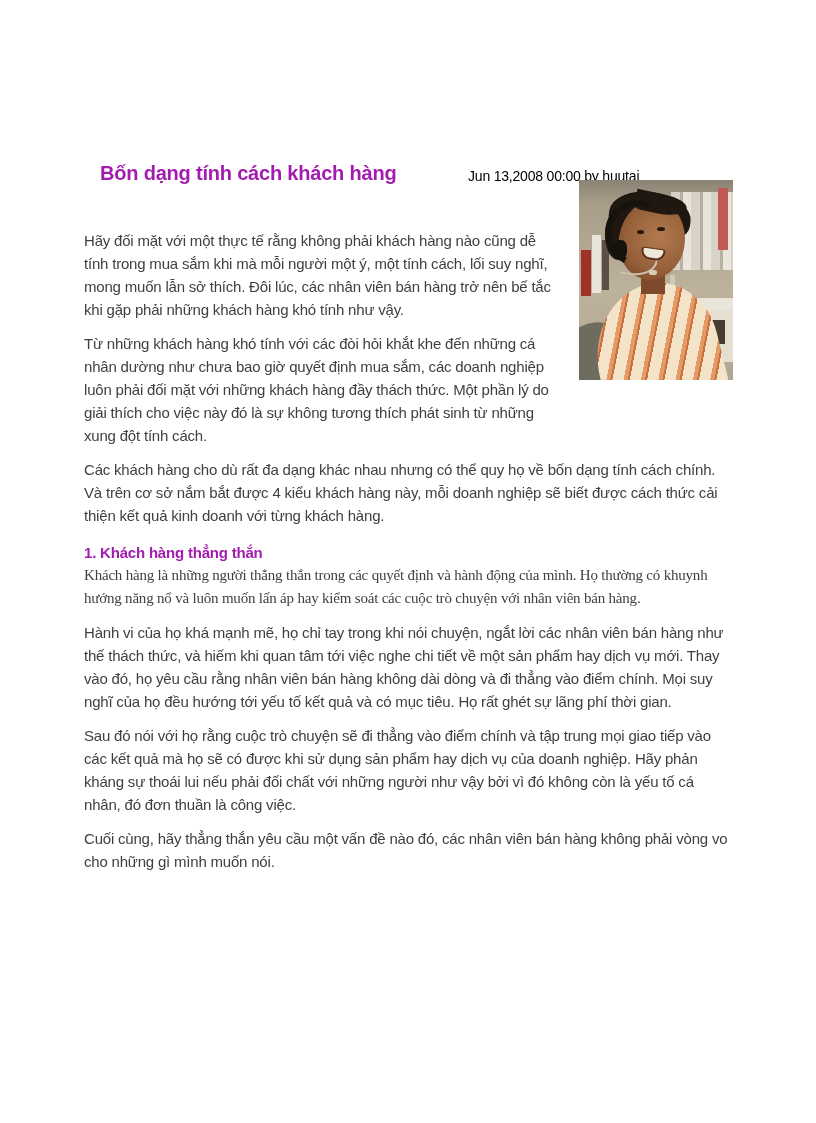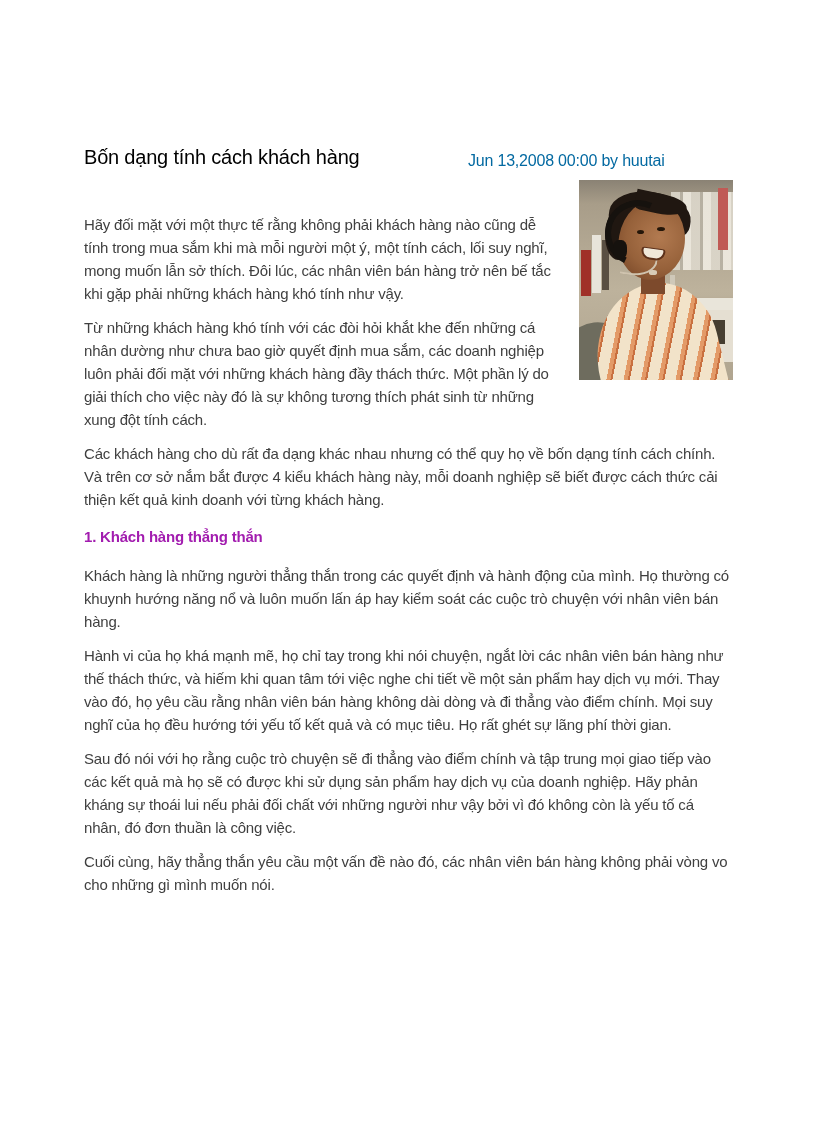--- a/index.html
+++ b/index.html
@@ -18,38 +18,38 @@
     position: absolute;
     left: 84px; top: 145px;
     width: 649px;
     color: #3f3f3f;
     font-size: 15px;
     line-height: 23px;
     letter-spacing: -0.2px;
   }
   .doc-header { position: relative; height: 24px; }
   .title {
-    margin: 0;
+    margin: 16px;
     font-size: 20px;
     line-height: 24px;
-    font-weight: normal;
-    color: #000000;
+    font-weight: bold;
+    color: #a21caf;
     letter-spacing: -0.2px;
   }
   .meta {
     position: absolute;
     left: 384px; top: 4px;
-    font-size: 16px;
-    color: #0369a1;
+    font-size: 14px;
+    color: #000000;
     white-space: nowrap;
   }
   p { margin: 11px 0 0 0; }
   p.first { margin-top: 44px; }
   p.narrow { width: 470px; }
-  p.after-heading { margin-top: 16px; }
+  p.after-heading { margin-top: 0; font-family: Liberation Serif, serif; }
   .section-heading {
     margin: 14px 0 0 0;
     font-size: 15px;
     line-height: 23px;
     font-weight: bold;
     color: #a21caf;
   }
 
   
   .photo {

